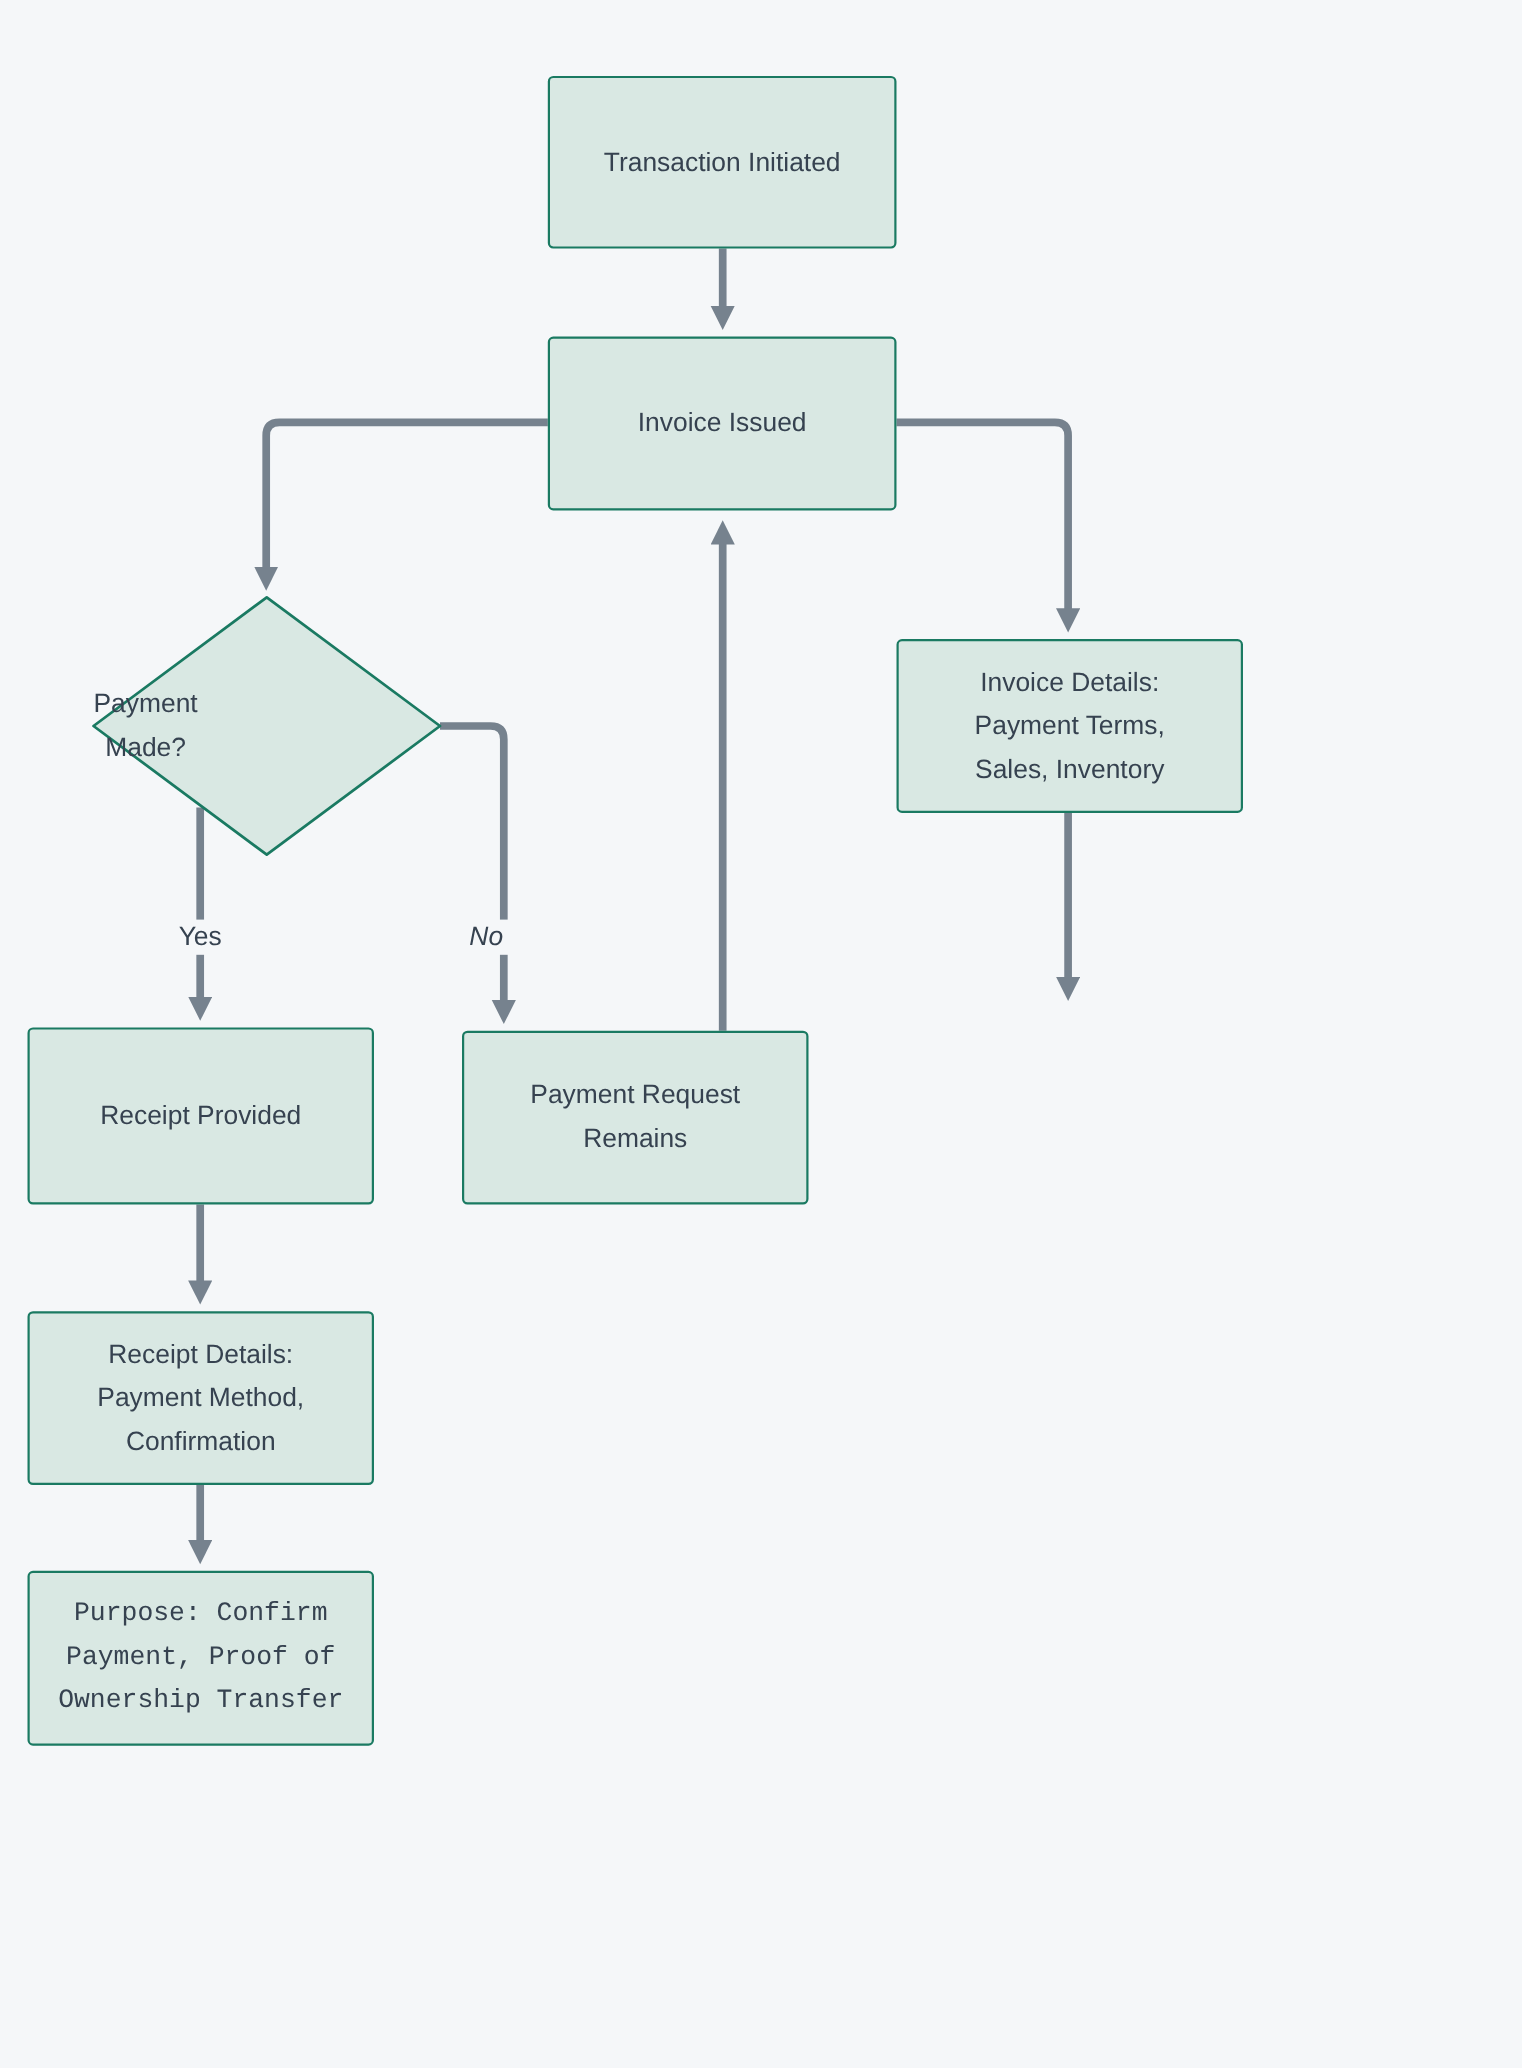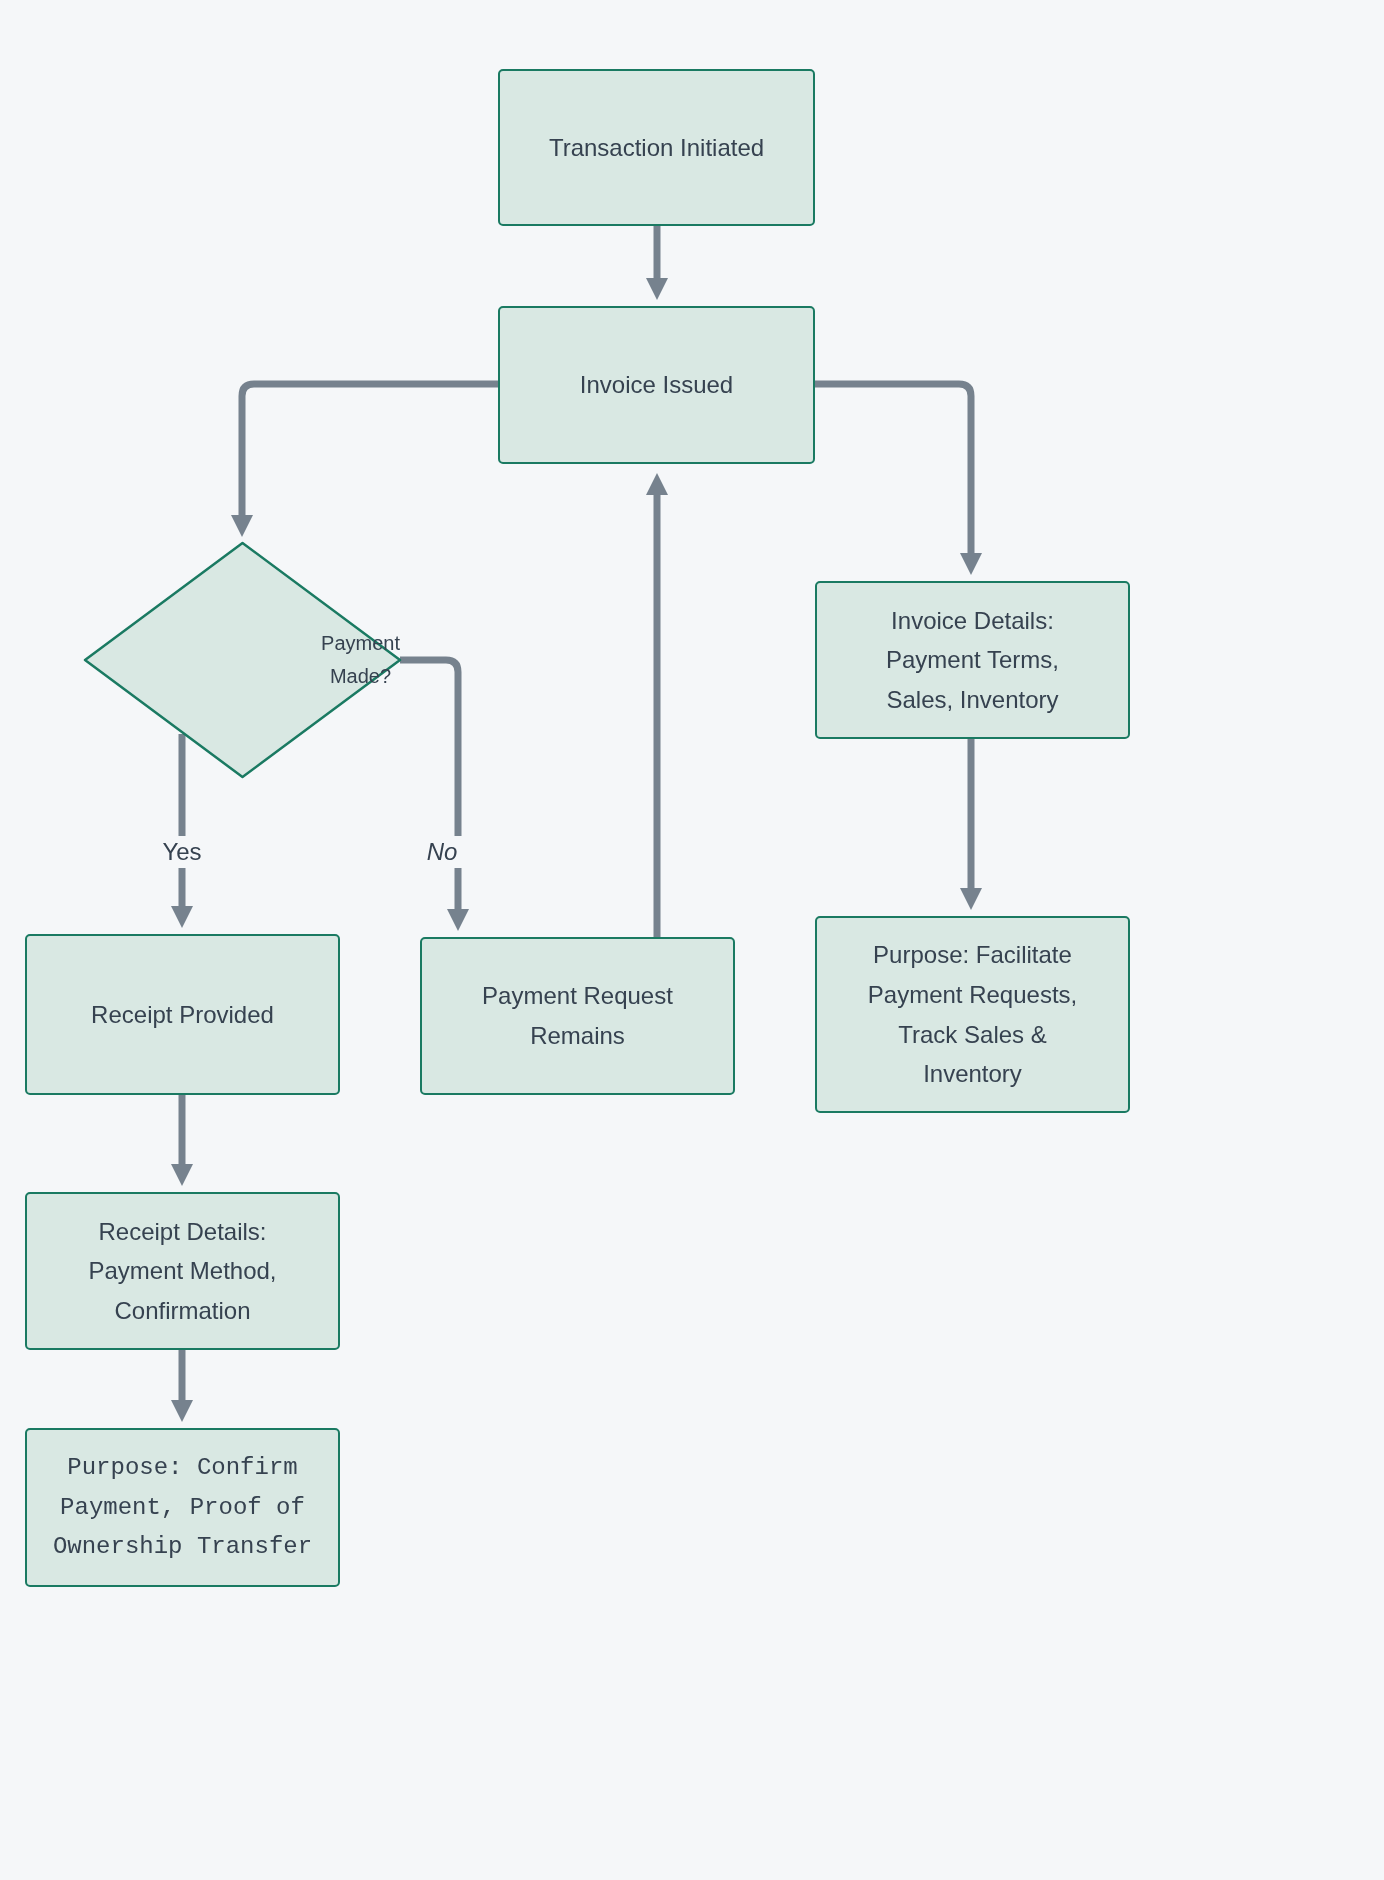--- a/index.html
+++ b/index.html
@@ -57,24 +57,24 @@
     line-height:1.65;
     padding:8px 12px;
   }
   .node span, .diamond-label span{
     white-space:pre-line;
   }
   .diamond-label{
     position:absolute;
     display:flex;
     align-items:center;
-    justify-content:flex-end;
+    justify-content:flex-start;
     text-align:center;
     color:var(--text-color);
-    font-size:20px;
+    font-size:24px;
     line-height:1.65;
     pointer-events:none;
   }
   .edge-label{
     position:absolute;
     transform:translate(-50%,-50%);
     background:var(--page-bg);
     color:var(--text-color);
     font-size:24px;
     padding:2px 10px;
@@ -146,26 +146,20 @@
     <span>Payment Request
 Remains</span>
   </div>
 
   <div class="node" id="node-invoice-details">
     <span>Invoice Details:
 Payment Terms,
 Sales, Inventory</span>
   </div>
 
-  <div class="node" id="node-purpose-facilitate">
-    <span>Purpose: Facilitate
-Payment Requests,
-Track Sales &amp;
-Inventory</span>
-  </div>
 
   <div class="node" id="node-receipt-details">
     <span>Receipt Details:
 Payment Method,
 Confirmation</span>
   </div>
 
   <div class="node" id="node-purpose-confirm">
     <span>Purpose: Confirm
 Payment, Proof of

